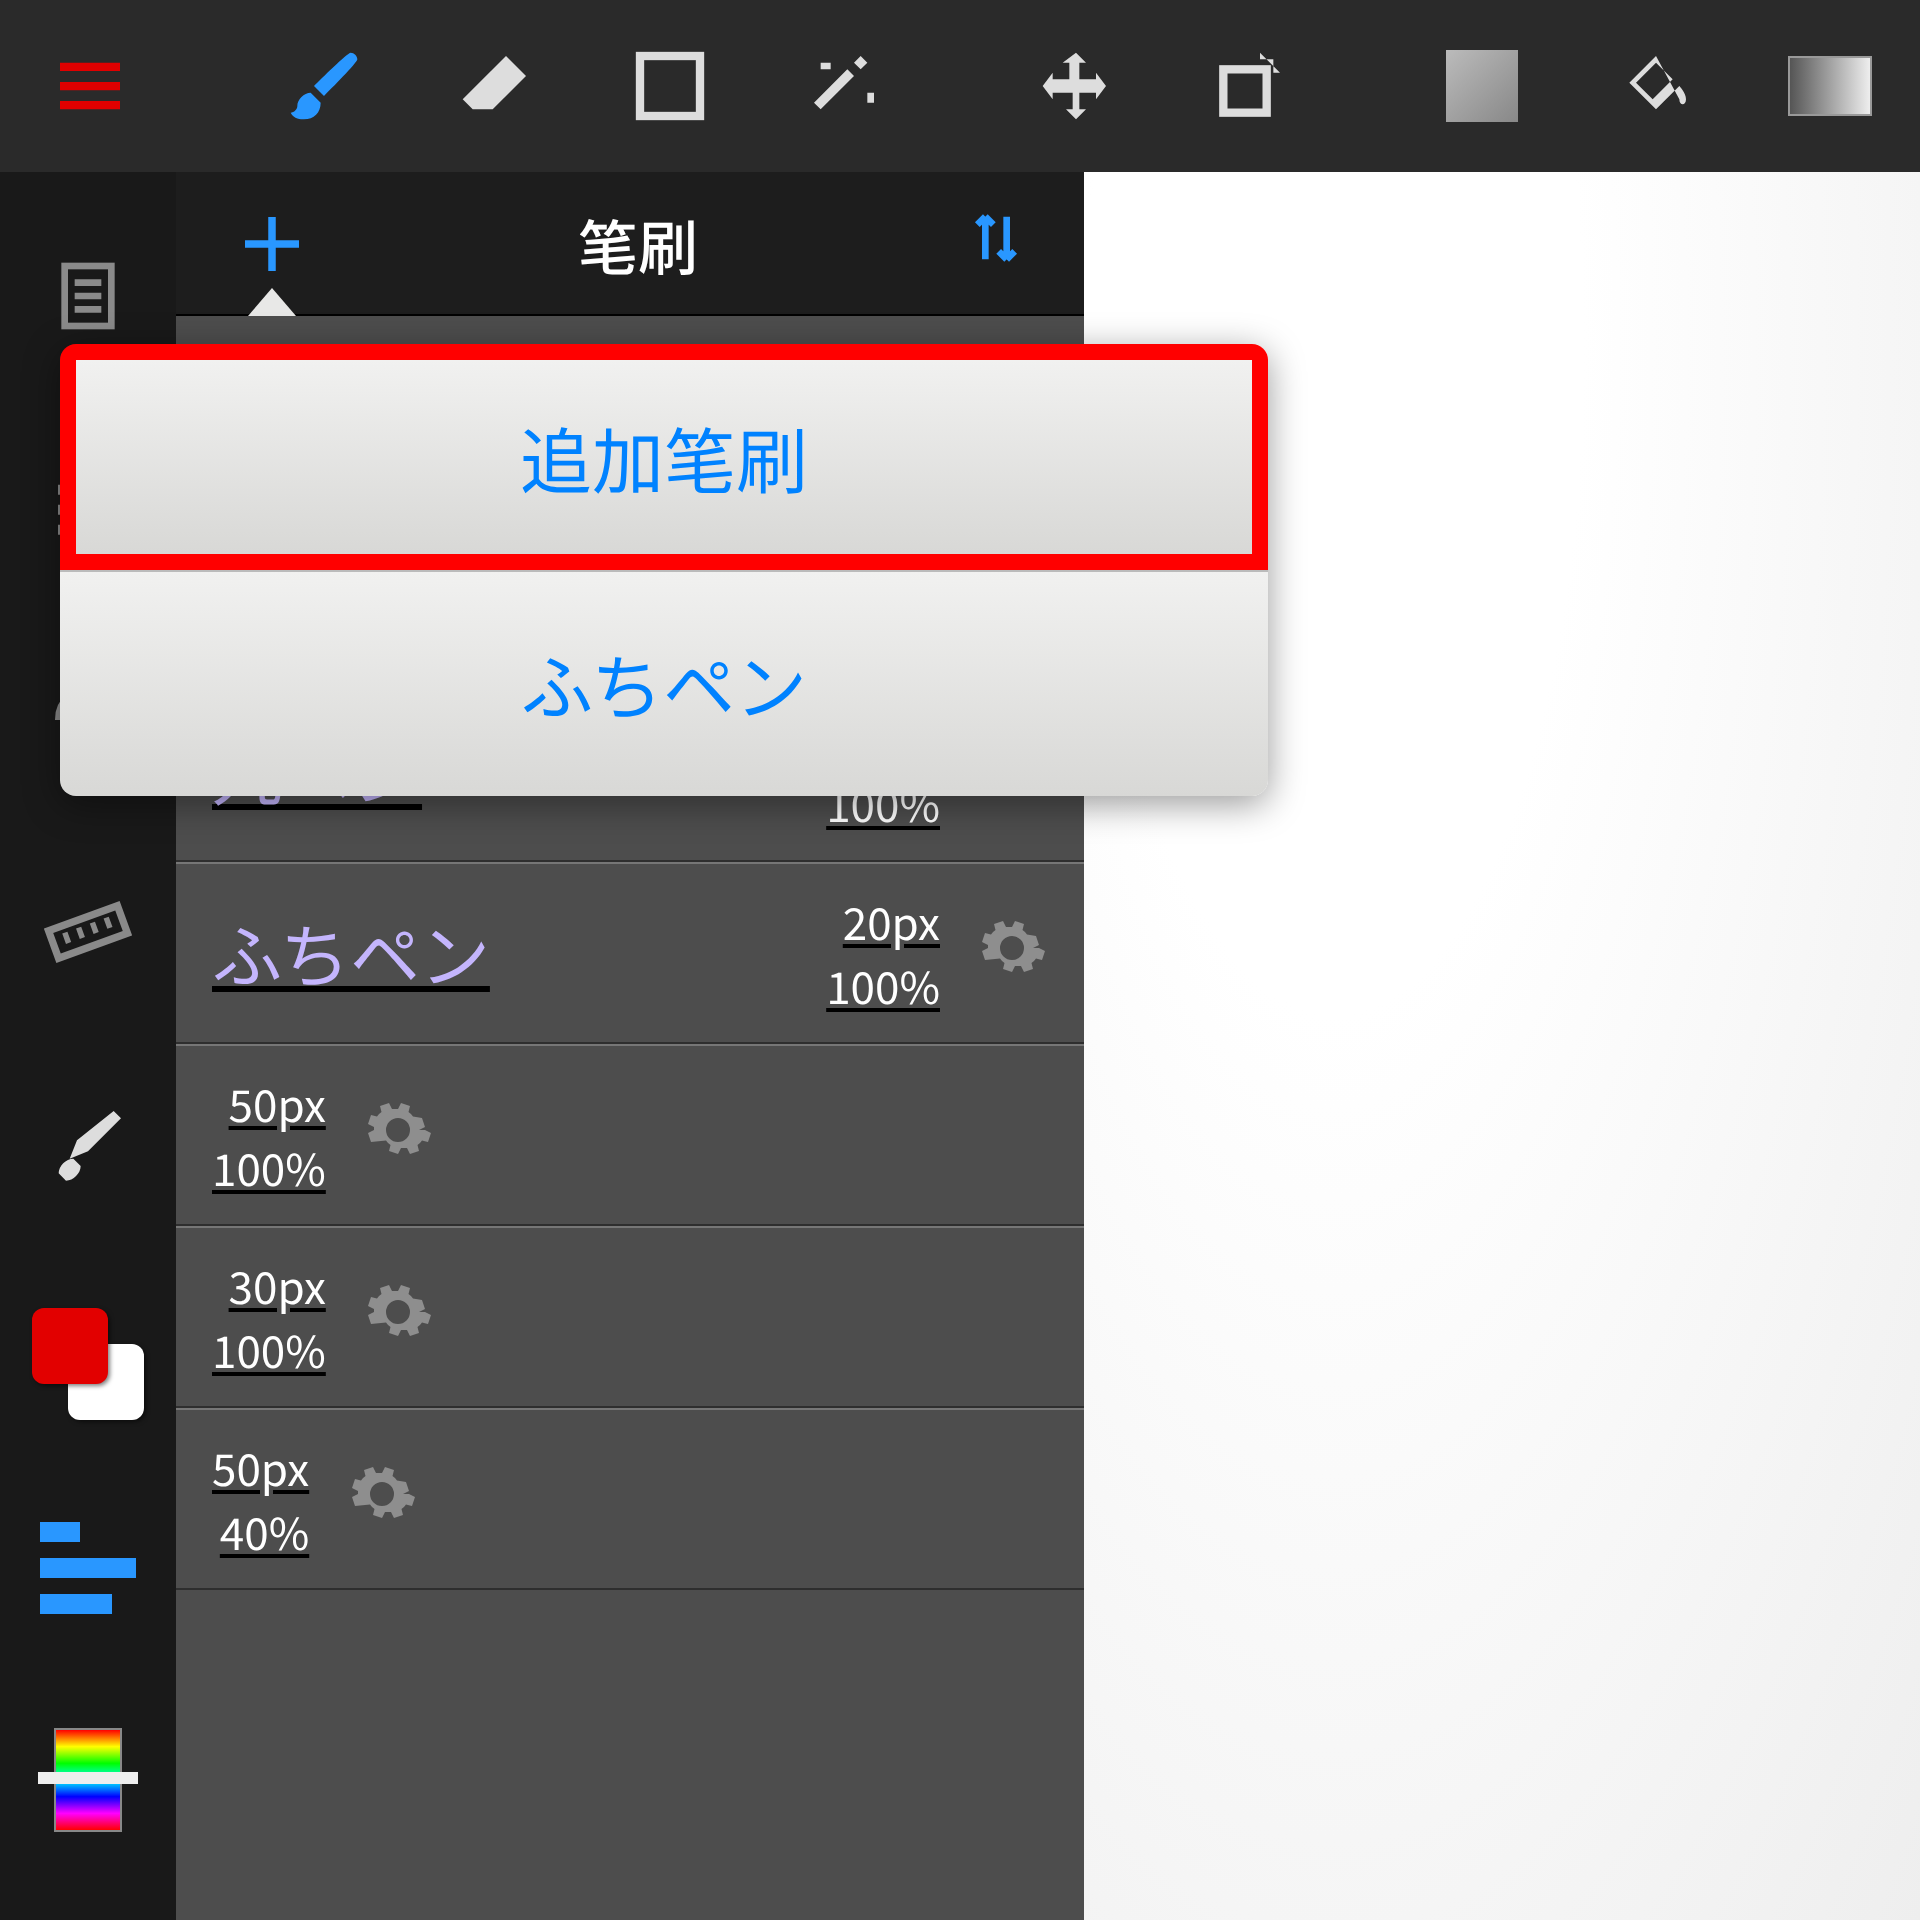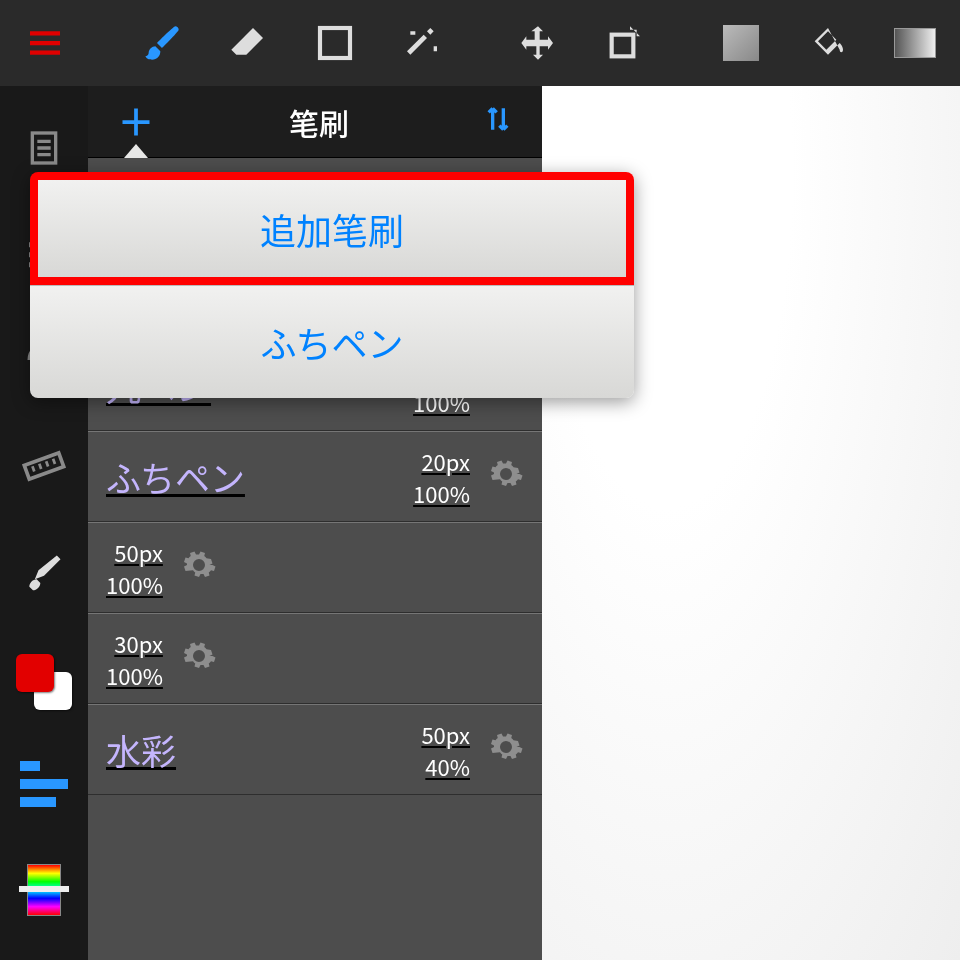--- a/index.html
+++ b/index.html
@@ -214,21 +214,20 @@
         <div class="brush-row">
           <div class="vals">
             <span>30px</span>
             <span>100%</span>
           </div>
           <div class="gear"><svg class="gear-svg" viewBox="0 0 24 24">
               <path fill="#8e8e8e" d="M12 8a4 4 0 100 8 4 4 0 000-8zm9 4l2 1-1 3-2-0.5c-.4.6-.9 1.1-1.5 1.5l.5 2-3 1-1-2h-2l-1 2-3-1 .5-2c-.6-.4-1.1-.9-1.5-1.5L3 16l-1-3 2-1v-1l-2-1 1-3 2 .5c.4-.6.9-1.1 1.5-1.5L6 4l3-1 1 2h2l1-2 3 1-.5 2c.6.4 1.1.9 1.5 1.5L20 8l1 3-2 1z"></path>
             </svg></div>
         </div>
         <div class="brush-row">
-          <div class="name">水彩</div>
           <div class="vals">
             <span>50px</span>
             <span>40%</span>
           </div>
           <div class="gear"><svg class="gear-svg" viewBox="0 0 24 24">
               <path fill="#8e8e8e" d="M12 8a4 4 0 100 8 4 4 0 000-8zm9 4l2 1-1 3-2-0.5c-.4.6-.9 1.1-1.5 1.5l.5 2-3 1-1-2h-2l-1 2-3-1 .5-2c-.6-.4-1.1-.9-1.5-1.5L3 16l-1-3 2-1v-1l-2-1 1-3 2 .5c.4-.6.9-1.1 1.5-1.5L6 4l3-1 1 2h2l1-2 3 1-.5 2c.6.4 1.1.9 1.5 1.5L20 8l1 3-2 1z"></path>
             </svg></div>
         </div>
       </div>
   </div>

